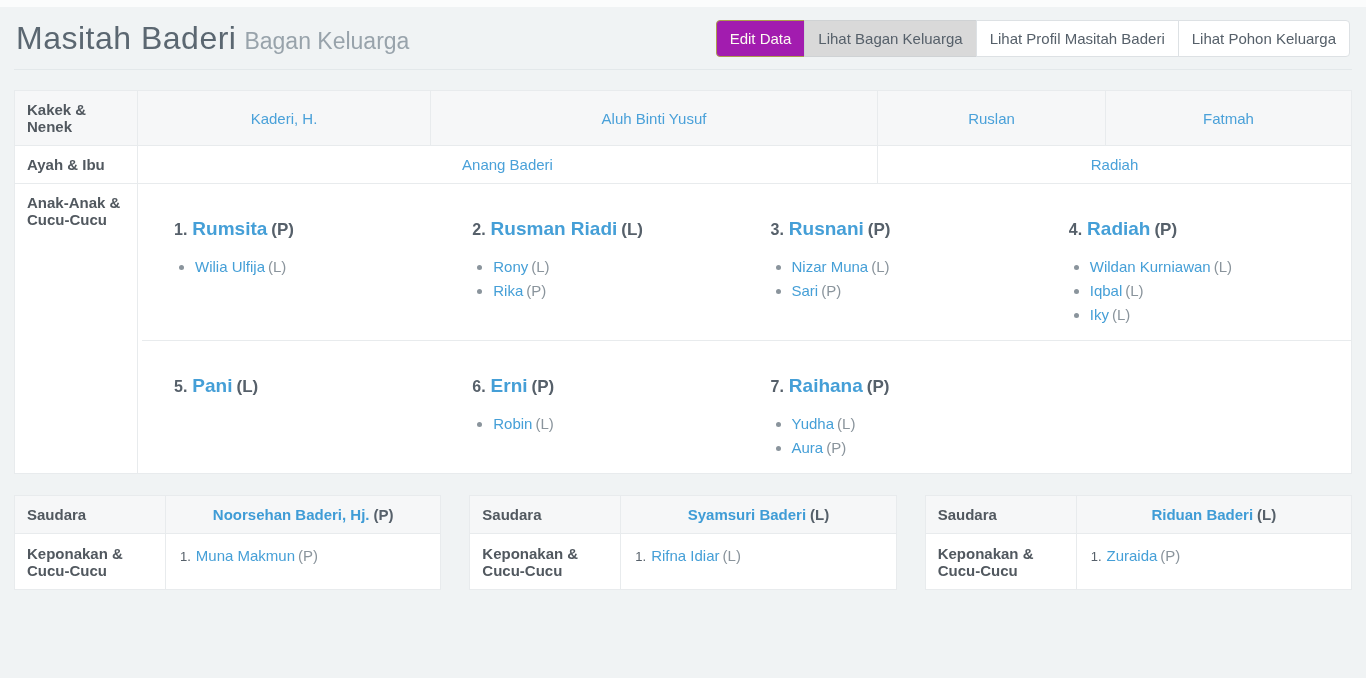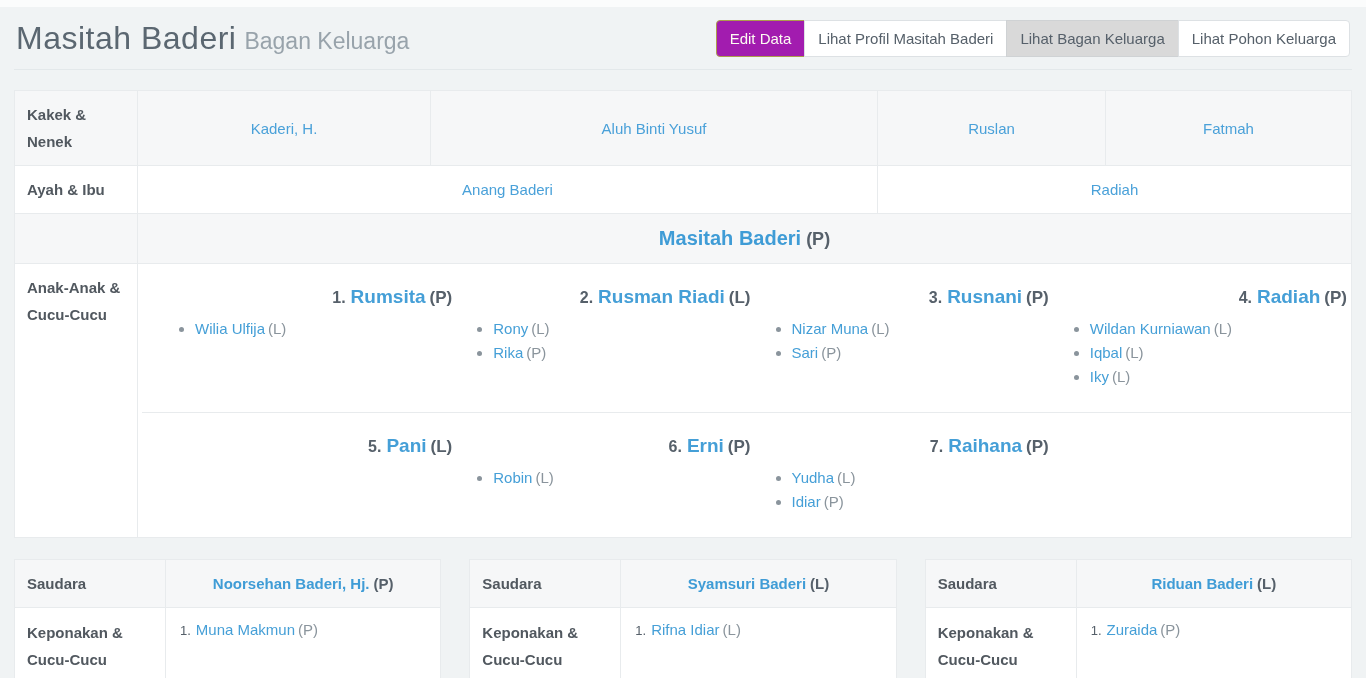--- a/index.html
+++ b/index.html
@@ -34,21 +34,21 @@
   .btn.active{ background:#d9d9d9; border-color:#cfd2d4; }
 
   
   table{ border-collapse:separate; border-spacing:0; width:100%; background:#fff; }
   th,td{ border-left:1px solid #e8ebed; border-top:1px solid #e8ebed; }
   tr > *:last-child{ border-right:1px solid #e8ebed; }
   tr:last-child > *{ border-bottom:1px solid #e8ebed; }
   tr.stripe > *{ background:#f6f7f8; }
   th.lbl{
     text-align:left; font-weight:700; color:#51585f; font-size:15px;
-    padding:10px 12px; line-height:27px;
+    padding:10px 12px; line-height:17px;
   }
   td.namecell{ text-align:center; padding:10px 20px; font-size:15px; }
   a.plink{ color:#4aa1d9; text-decoration:none; }
 
   
   .main-tbl{ margin-top:20px; }
   .main-tbl th.lbl{ width:123px; }
   td.person-cell{ text-align:center; padding:13px 8px; }
   .person-name{ font-size:20px; font-weight:700; color:#3f9cd6; text-decoration:none; }
   .person-g{ font-size:18px; font-weight:700; color:#56606a; margin-left:5px; }
@@ -57,21 +57,21 @@
   td.children-cell{ padding:0; vertical-align:top; }
   .kids-row{
     display:grid; grid-template-columns:repeat(4,1fr);
     padding:17px 0 10px 20px;
   }
   .kids-row.first{ min-height:148px; }
   .kids-row.second{
     border-top:1px solid #e8ebed; margin-left:4px; padding-left:16px;
     min-height:125px;
   }
-  .child-h{ margin:4px; line-height:24px;text-align:right; }
+  .child-h{ margin:16px; line-height:24px; }
   .cnum{ font-size:16px; font-weight:700; color:#56606a; margin-right:5px; }
   .cname{ font-size:19px; font-weight:700; color:#459fd7; text-decoration:none; }
   .cgender{ font-size:17px; font-weight:700; color:#56606a; margin-left:4px; }
   ul.kids{ margin:10px 0 0; padding-left:37px; list-style:disc; }
   ul.kids li{ margin-bottom:7px; font-size:15px; color:#8a949c; }
   ul.kids a{ color:#459fd7; text-decoration:none; }
   .kgender{ color:#8a949c; margin-left:3px; }
 
   
   .section-title{
@@ -95,22 +95,22 @@
 <div class="topstrip"></div>
 
 <div class="page">
 
   <div class="page-header">
     <div class="title-wrap">
       <span class="title">Masitah Baderi</span><span class="subtitle">Bagan Keluarga</span>
     </div>
     <div class="btn-group">
       <button class="btn gold">Edit Data</button>
+      <button class="btn active">Lihat Bagan Keluarga</button>
       <button class="btn">Lihat Profil Masitah Baderi</button>
-      <button class="btn active">Lihat Bagan Keluarga</button>
       <button class="btn">Lihat Pohon Keluarga</button>
     </div>
   </div>
 
   <table class="main-tbl">
     <colgroup>
       <col style="width:123px">
         <col style="width:293px">
         <col style="width:447px">
         <col style="width:228px">
@@ -122,26 +122,20 @@
       <td class="namecell"><a class="plink" href="#">Kaderi, H.</a></td>
       <td class="namecell"><a class="plink" href="#">Aluh Binti Yusuf</a></td>
       <td class="namecell"><a class="plink" href="#">Ruslan</a></td>
       <td class="namecell"><a class="plink" href="#">Fatmah</a></td>
     </tr>
     <tr>
       <th class="lbl">Ayah &amp; Ibu</th>
       <td class="namecell" colspan="2"><a class="plink" href="#">Anang Baderi</a></td>
       <td class="namecell" colspan="2"><a class="plink" href="#">Radiah</a></td>
     </tr>
-    <tr class="stripe">
-      <th class="lbl"></th>
-      <td class="person-cell" colspan="4">
-        <a class="person-name" href="#">Masitah Baderi</a><span class="person-g">(P)</span>
-      </td>
-    </tr>
     <tr>
       <th class="lbl top">Anak-Anak &amp; Cucu-Cucu</th>
       <td class="children-cell" colspan="4">
 
         <div class="kids-row first">
           <div class="child">
             <h4 class="child-h"><span class="cnum">1.</span><a class="cname" href="#">Rumsita</a><span class="cgender">(P)</span></h4>
             <ul class="kids">
               <li><a href="#">Wilia Ulfija</a><span class="kgender">(L)</span></li>
             </ul>
@@ -177,21 +171,21 @@
           <div class="child">
             <h4 class="child-h"><span class="cnum">6.</span><a class="cname" href="#">Erni</a><span class="cgender">(P)</span></h4>
             <ul class="kids">
               <li><a href="#">Robin</a><span class="kgender">(L)</span></li>
             </ul>
           </div>
           <div class="child">
             <h4 class="child-h"><span class="cnum">7.</span><a class="cname" href="#">Raihana</a><span class="cgender">(P)</span></h4>
             <ul class="kids">
               <li><a href="#">Yudha</a><span class="kgender">(L)</span></li>
-              <li><a href="#">Idiar</a><span class="kgender">(P)</span></li>
+              <li><a href="#">Aura</a><span class="kgender">(P)</span></li>
             </ul>
           </div>
           <div class="child"></div>
         </div>
 
       </td>
     </tr>
   </tbody>
     </table>
 

